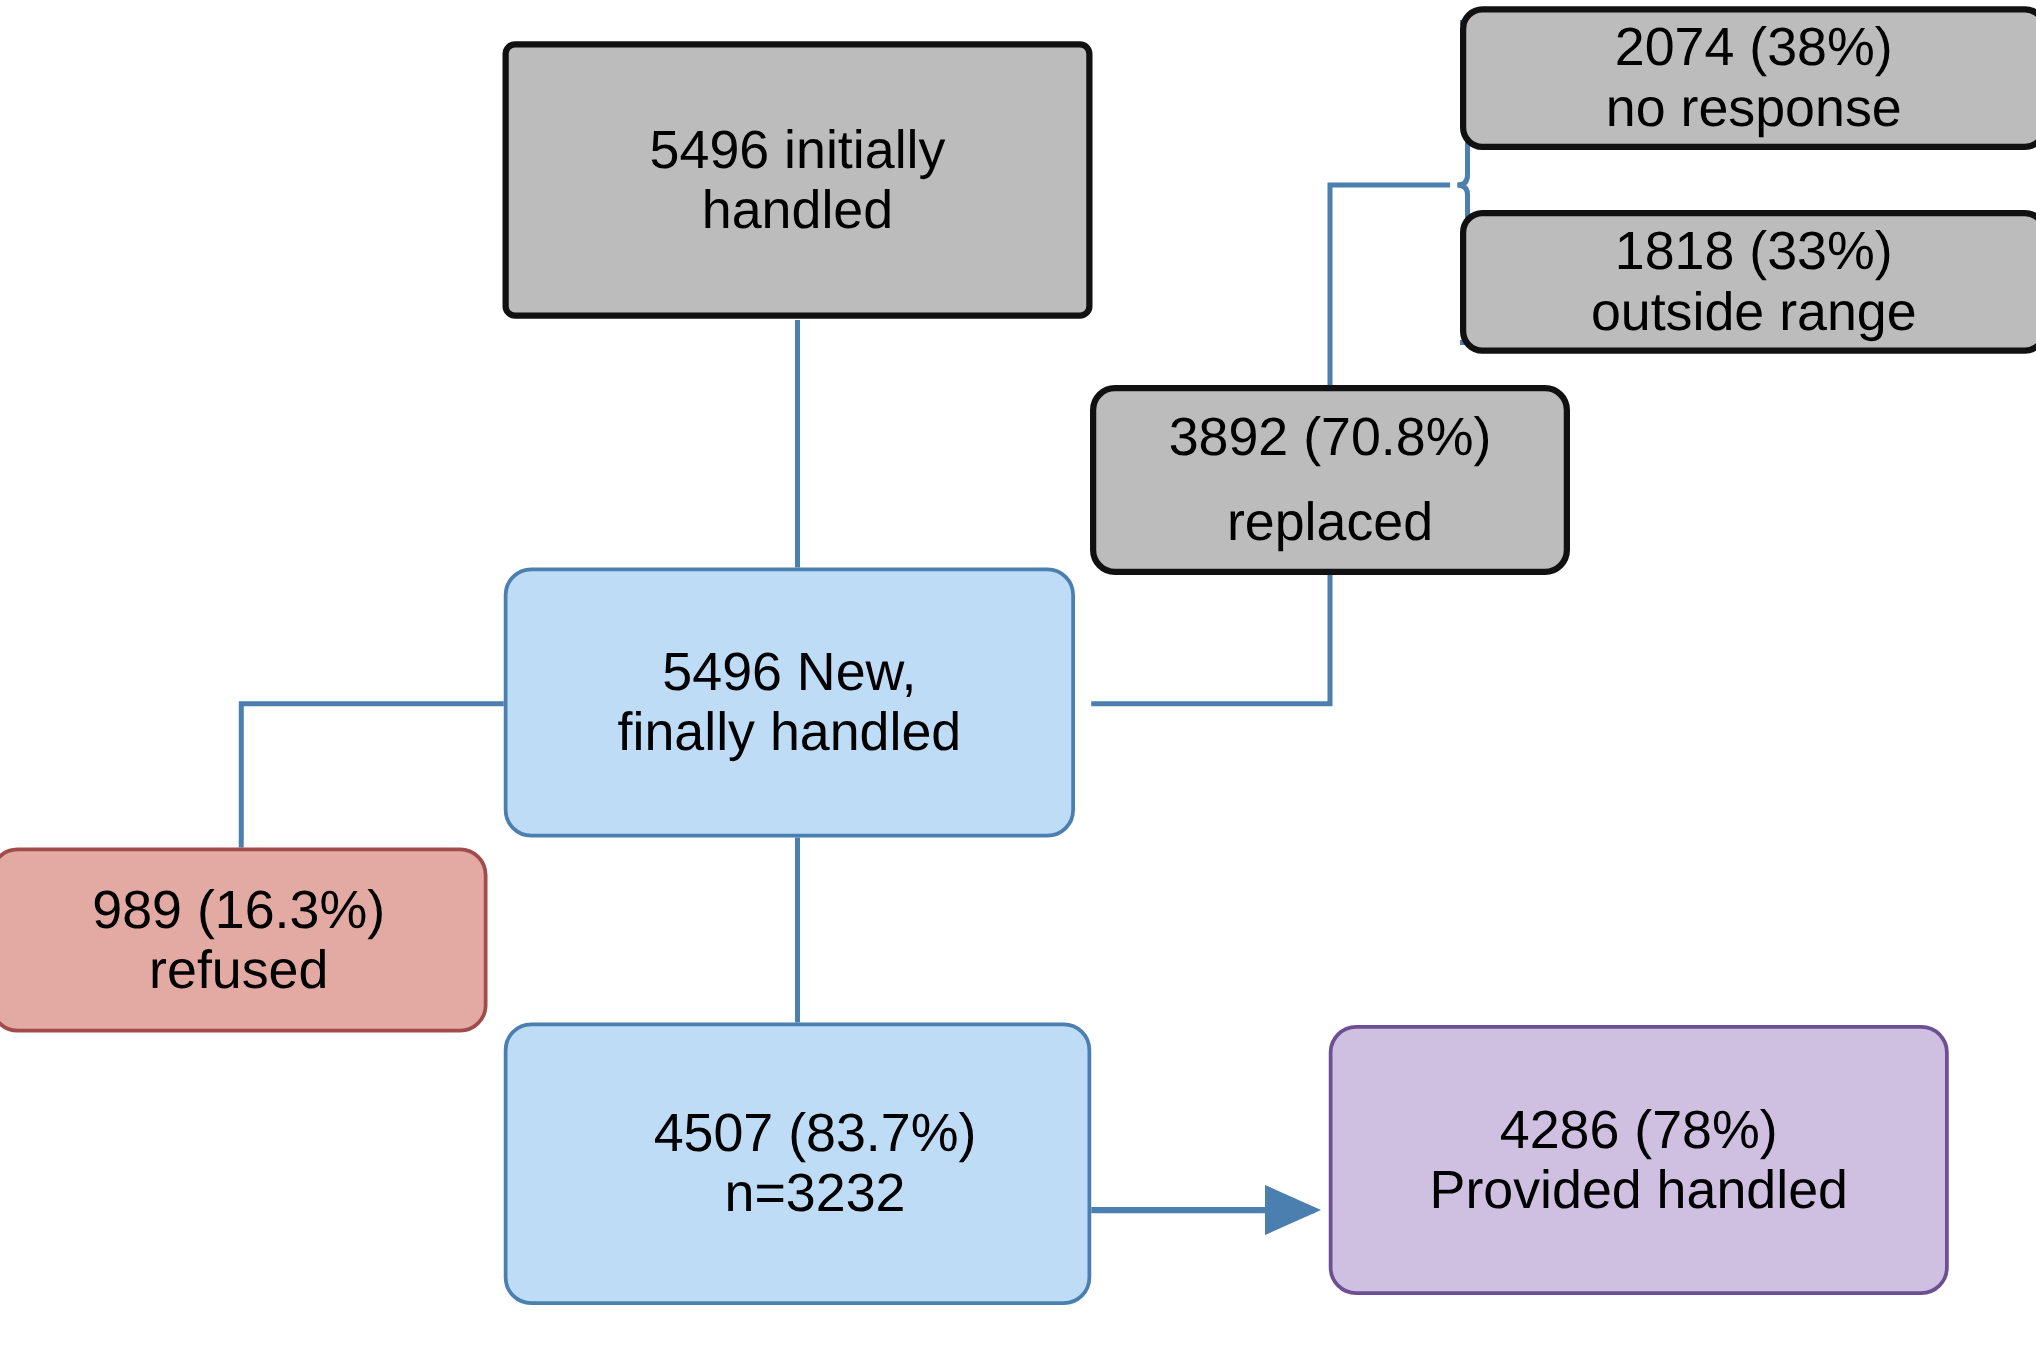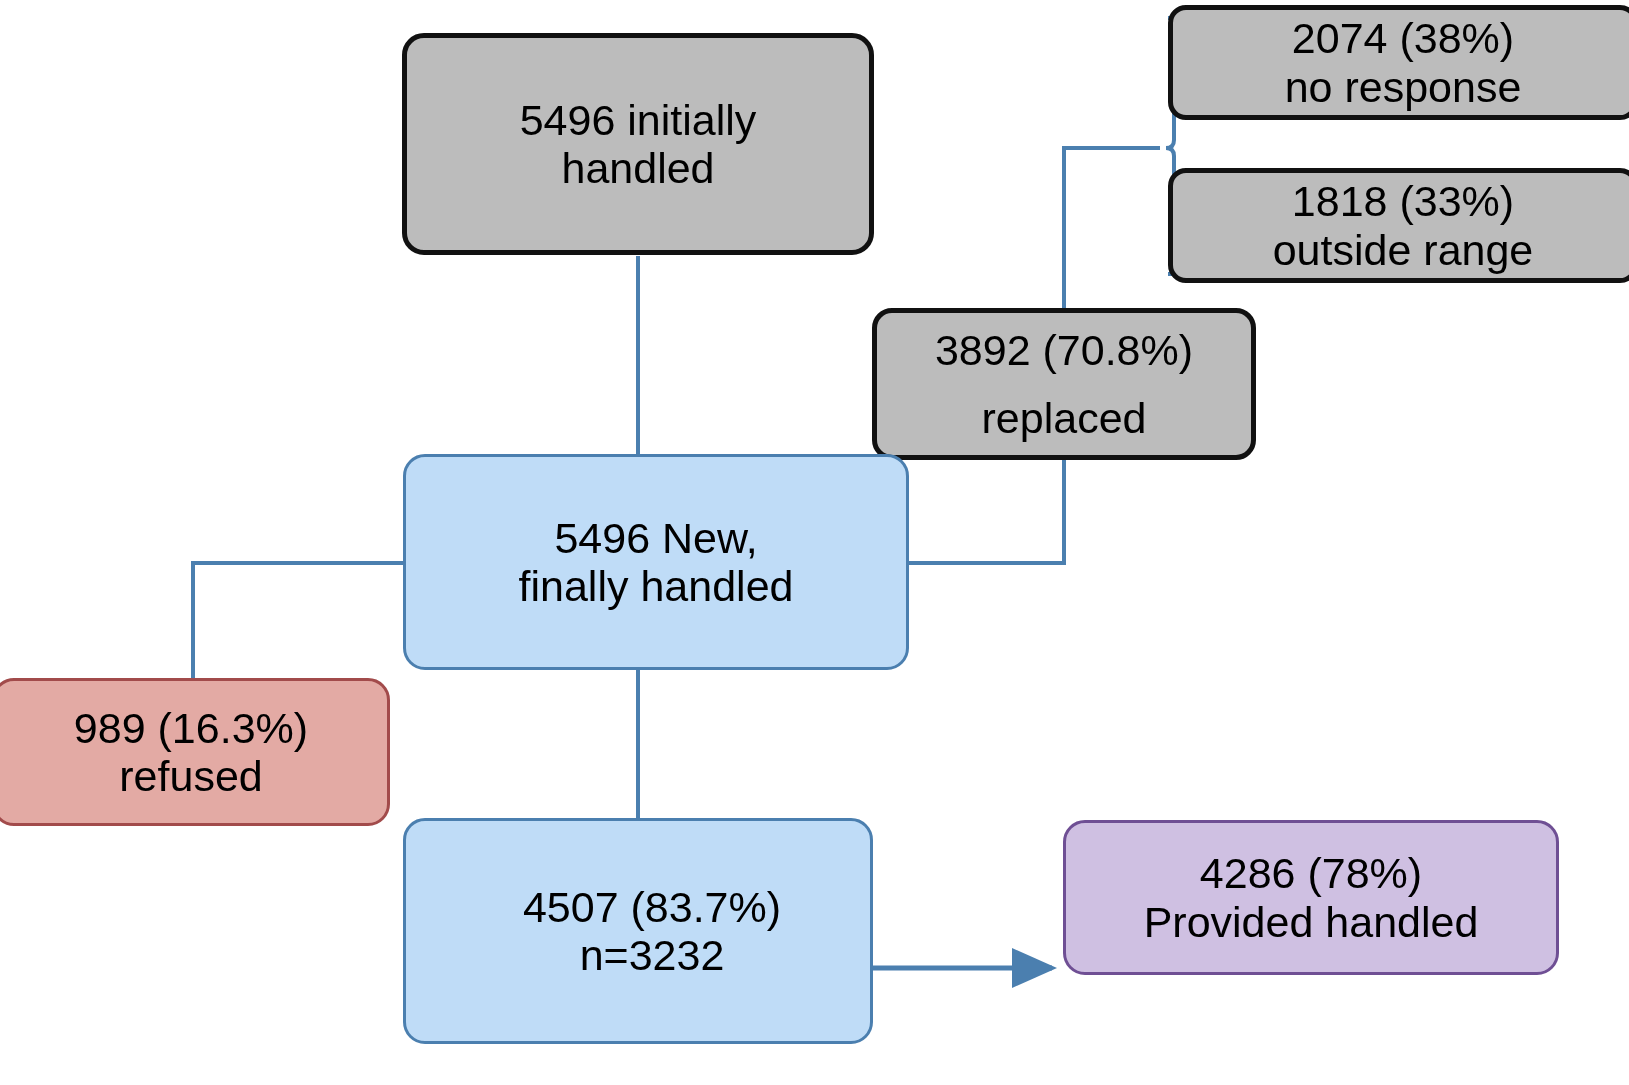--- a/index.html
+++ b/index.html
@@ -37,21 +37,21 @@
   }
   .node .line {
     display: block;
     white-space: nowrap;
     text-align: center;
   }
   
   .node.grey {
     background: #bcbcbc;
     border: 5px solid #111111;
-    border-radius: 22px;
+    border-radius: 10px;
   }
   
   .node.blue {
     background: #bfdcf7;
     border: 3px solid #4b7faf;
     border-radius: 22px;
   }
   
   .node.red {
     background: #e3aaa4;
@@ -62,24 +62,24 @@
   .node.purple {
     background: #cfc0e2;
     border: 3px solid #6f4f94;
     border-radius: 22px;
   }
 
   #node-initially-chosen { left: 402px; top: 33px;  width: 472px; height: 222px; font-size: 43px; }
   #node-no-response      { left: 1168px; top: 5px;  width: 470px; height: 115px; font-size: 43px; border-radius: 18px; }
   #node-outside-range    { left: 1168px; top: 168px; width: 470px; height: 115px; font-size: 43px; border-radius: 18px; }
   #node-replaced         { left: 872px; top: 308px; width: 384px; height: 152px; font-size: 43px; border-radius: 20px; gap: 20px; }
-  #node-finally-handled  { left: 403px; top: 454px; width: 506px; height: 216px; font-size: 43px; }
+  #node-finally-handled  { left: 403px; top: 454px; width: 457px; height: 216px; font-size: 43px; }
   #node-refused          { left: -8px;  top: 678px; width: 398px; height: 148px; font-size: 43px; }
   #node-participated     { left: 403px; top: 818px; width: 470px; height: 226px; font-size: 43px; padding-left: 28px; }
-  #node-provided-saliva  { left: 1063px; top: 820px; width: 496px; height: 155px; font-size: 43px; }
+  #node-provided-saliva  { left: 1063px; top: 820px; width: 496px; height: 216px; font-size: 43px; }
 </style>
 </head>
 <body>
 
 <div id="canvas">
 
   <svg class="connectors" viewBox="0 0 1629 1085" xmlns="http://www.w3.org/2000/svg">
     <defs>
       <marker id="arrowhead" markerWidth="9" markerHeight="8" refX="8" refY="4" orient="auto" markerUnits="strokeWidth">
         <path d="M0,0 L9,4 L0,8 Z" fill="#4b7faf"></path>

